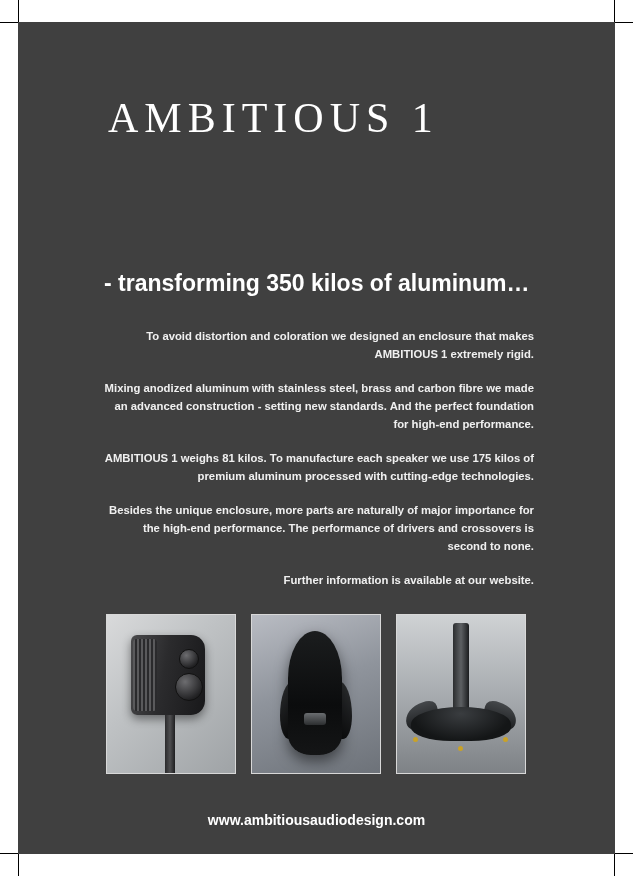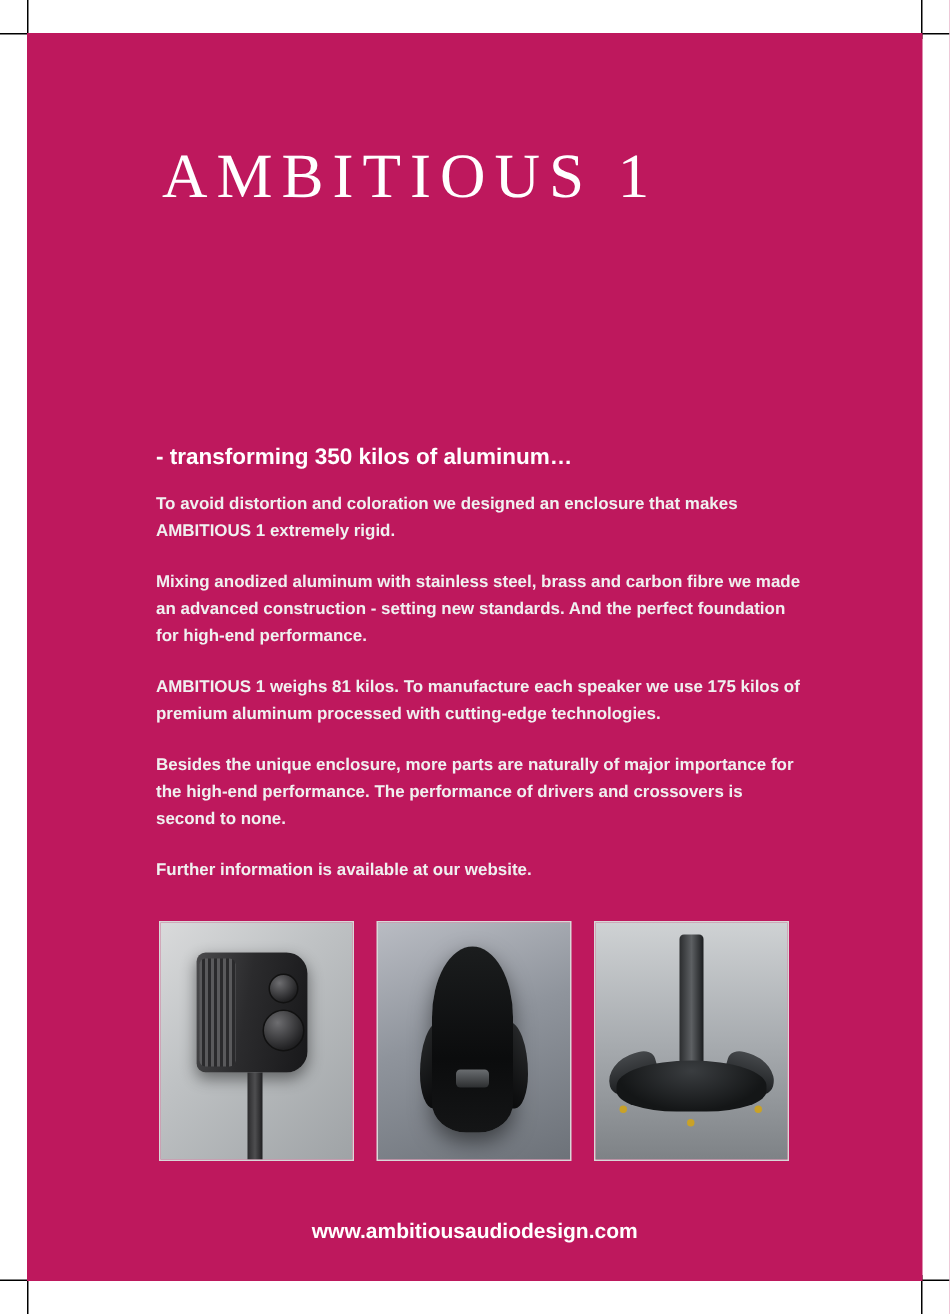--- a/index.html
+++ b/index.html
@@ -22,21 +22,21 @@
   }
   .cm-v { width: 1px; height: 26px; }
   .cm-h { height: 1px; width: 26px; }
 
   .page {
     position: absolute;
     left: 18px;
     top: 22px;
     width: 597px;
     height: 832px;
-    background: #be185d;
+    background: #404040;
     text-decoration: underline;
   }
 
   .ad-title {
     position: absolute;
     left: 90px;
     top: 72px;
     color: #ffffff;
     font-family: "Liberation Serif", serif;
     font-size: 42px;
@@ -57,39 +57,40 @@
   }
   .intro .smallcaps {
     font-family: "Liberation Serif", serif;
     font-size: 11px;
     letter-spacing: 0.6px;
   }
 
   .headline {
     position: absolute;
     left: 86px;
-    top: 274px;
+    top: 248px;
     width: 440px;
     color: #ffffff;
-    font-size: 15px;
+    font-size: 23px;
     font-weight: bold;
   }
 
   .body-copy {
     position: absolute;
     left: 86px;
     top: 305px;
     width: 430px;
     color: #f0f0f0;
     font-size: 11.3px;
     font-weight: bold;
     line-height: 18px;
   }
   .body-copy p {
     margin: 0 0 16px 0;
+    text-align: right;
   }
 
   .photos {
     position: absolute;
     left: 88px;
     top: 592px;
     width: 420px;
     height: 160px;
     display: flex;
     justify-content: space-between;

